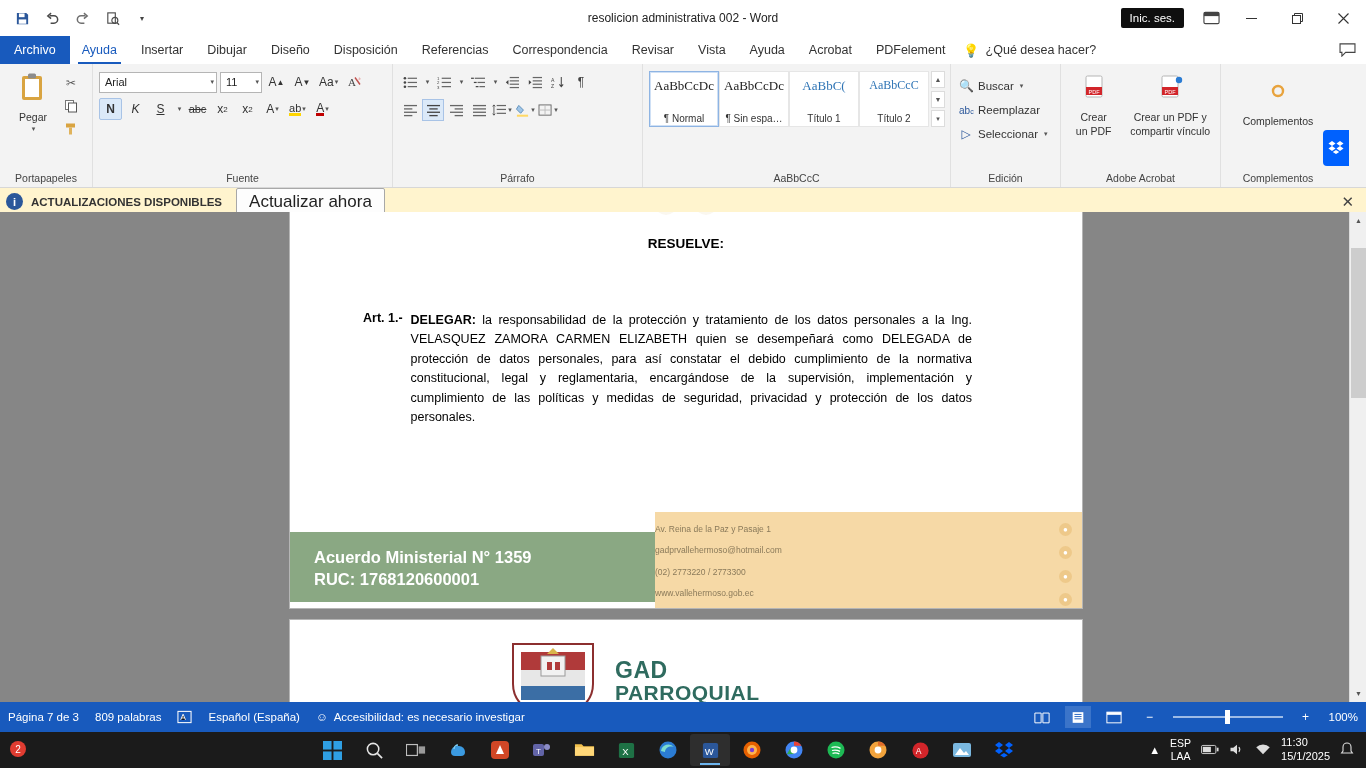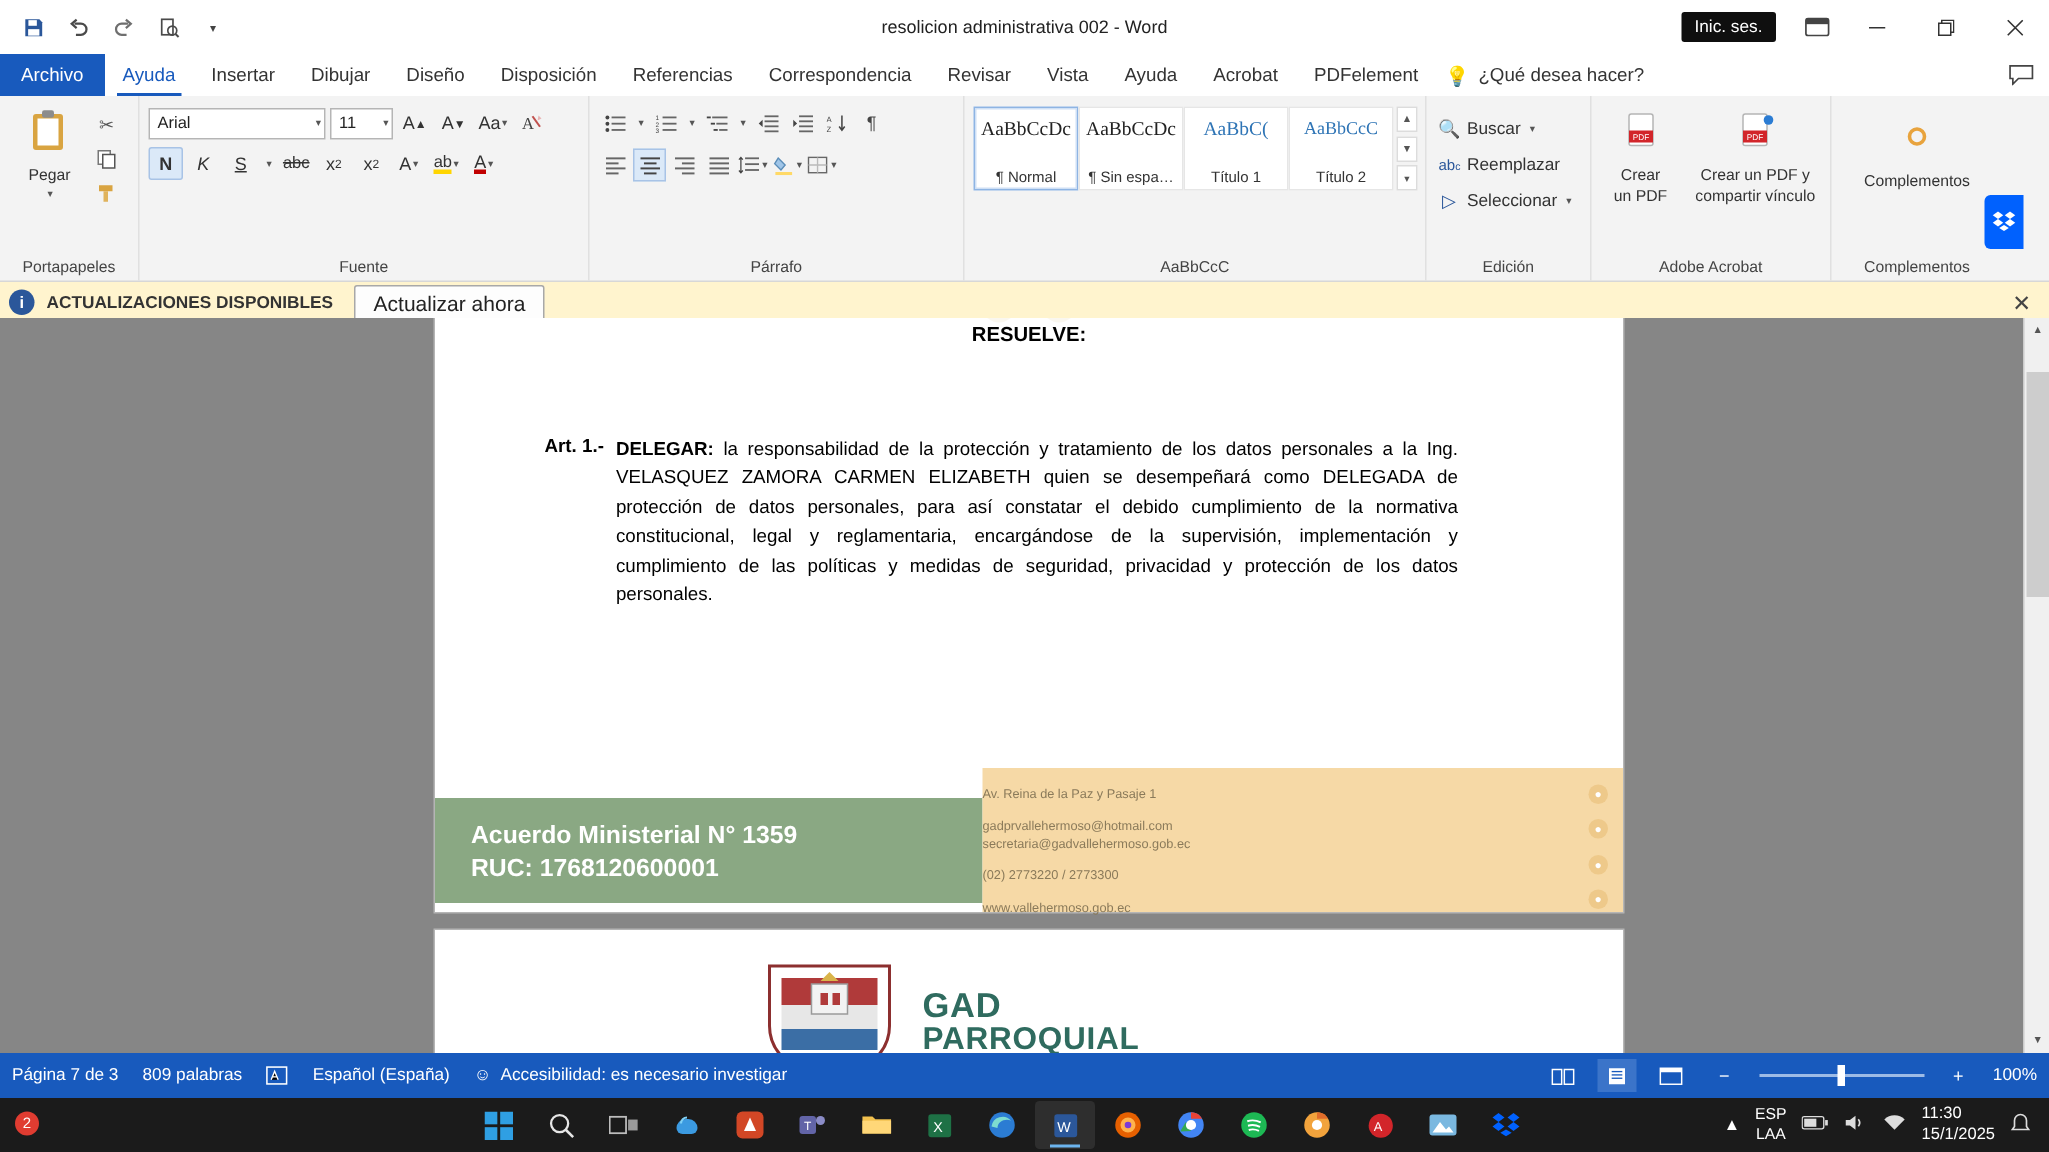--- a/index.html
+++ b/index.html
@@ -122,21 +122,21 @@
     height: 28px; background: #fff4ce; border-bottom: 1px solid #e8dca0;
     display: flex; align-items: center; padding: 0 6px; gap: 8px; font-size: 11.5px; color: #333;
   }
   .info-ico {
     width: 17px; height: 17px; border-radius: 50%; background: #2b579a; color: #fff;
     display: flex; align-items: center; justify-content: center; font-size: 11px; font-weight: bold;
   }
   .info-strong { font-weight: bold; color: #333; font-size: 11.5px; }
   .info-link { color: #2b579a; text-decoration: underline; }
   .info-btn {
-    border: 1px solid #a8a8a8; background: #fdfdfd; font-size: 14px; color: #222;
+    border: 1px solid #a8a8a8; background: #fdfdfd; font-size: 17px; color: #222;
     padding: 3px 12px; border-radius: 2px; margin-left: 6px;
   }
   .info-close { margin-left: auto; font-size: 15px; color: #444; padding-right: 6px; }
 
   
   .rulerband { height: 16px; background: #f3f3f3; display: flex; align-items: stretch; position: relative; }
   .tabsel { width: 22px; display: flex; align-items: center; justify-content: center; font-size: 10px; color: #333; background:#f3f3f3; }
   .ruler {
     position: absolute; left: 280px; width: 800px; top: 0; height: 16px;
     background: #f3f3f3; font-size: 8px; color: #555;
@@ -151,21 +151,21 @@
     background: #868686; overflow: hidden;
   }
   .page {
     position: absolute; left: 290px; top: 0; width: 792px; background: #fff;
     box-shadow: 0 0 0 1px #b5b5b5;
   }
   .page1 { height: 396px; }
   .page2 { top: 408px; height: 200px; }
   .doc-heading {
     text-align: center; font-weight: bold; font-size: 13.5px; color: #000;
-    font-family: "Liberation Sans", sans-serif; padding-top: 3px;
+    font-family: "Liberation Sans", sans-serif; padding-top: 24px;
   }
   .art-block { display: flex; padding: 60px 110px 0 61px; margin-left: 12px; }
   .art-label { font-weight: bold; font-size: 12.5px; white-space: nowrap; padding-right: 8px; }
   .art-text { font-size: 12.5px; line-height: 1.55; text-align: justify; color: #000; }
   .art-text b { font-weight: bold; }
 
   .footer-band { position: absolute; left: 0; right: 0; bottom: 0; height: 96px; }
   .footer-green {
     position: absolute; left: 0; top: 20px; width: 365px; height: 70px; background: #8aa883;
     color: #ffffff; padding: 14px 0 0 24px; font-weight: bold; font-size: 16.5px; line-height: 1.35;
@@ -708,21 +708,20 @@
       <div class="footer-band">
         <div class="footer-green">
           <div>Acuerdo Ministerial N° 1359</div>
           <div>RUC: 1768120600001</div>
         </div>
         <div class="footer-orange">
           <div class="fo-inner">
             <div class="fo-line" style="margin-top:4px;">Av. Reina de la Paz y Pasaje 1</div>
             <div class="fo-line" style="margin-top:10px;">
               <div>gadprvallehermoso@hotmail.com</div>
-              <div>secretaria@gadvallehermoso.gob.ec</div>
             </div>
             <div class="fo-line" style="margin-top:10px;">(02) 2773220 / 2773300</div>
             <div class="fo-line" style="margin-top:10px;">www.vallehermoso.gob.ec</div>
           </div>
           <div class="fo-dot" style="top:11px;">●</div>
           <div class="fo-dot" style="top:34px;">●</div>
           <div class="fo-dot" style="top:58px;">●</div>
           <div class="fo-dot" style="top:81px;">●</div>
         </div>
       </div>

